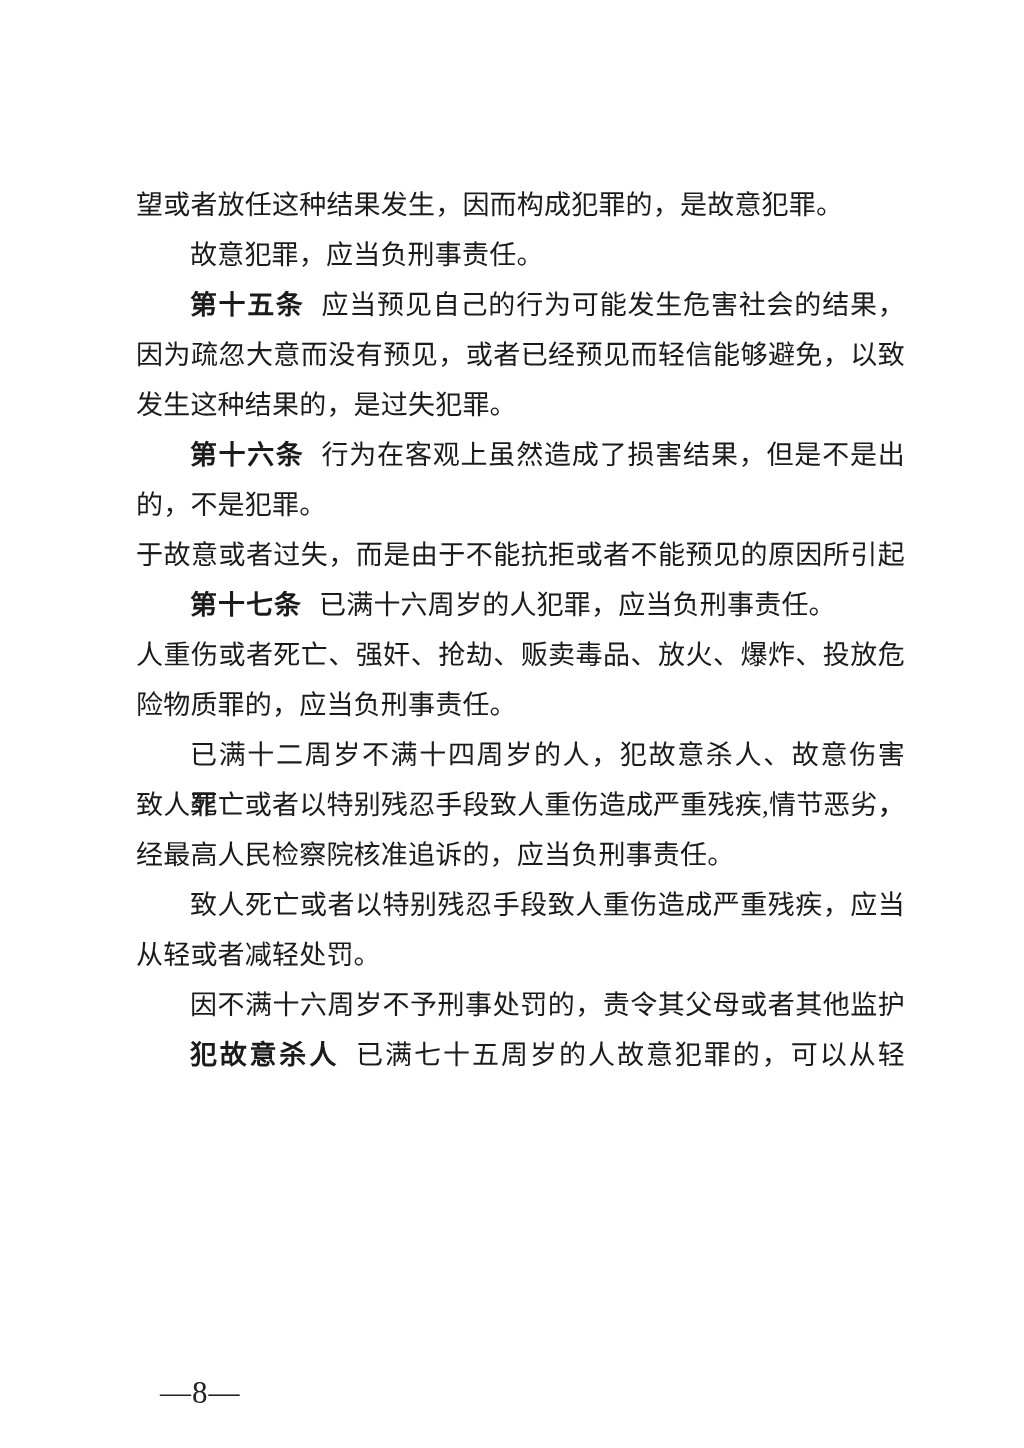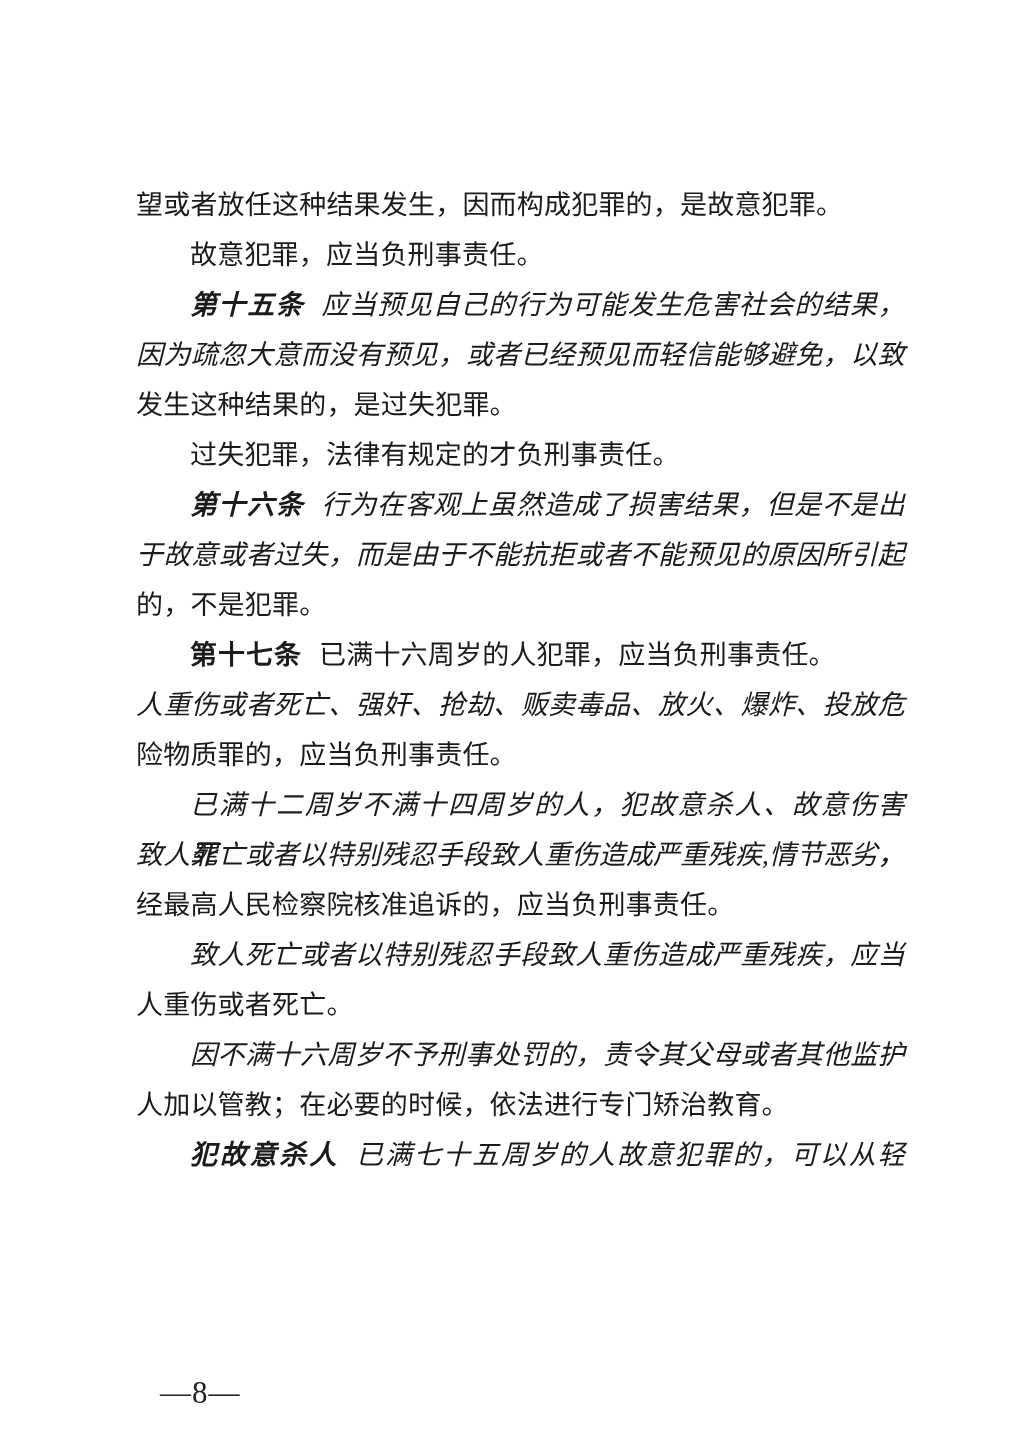--- a/index.html
+++ b/index.html
@@ -25,21 +25,20 @@
     line-height: 50px;
     font-size: 27px;
     text-align: left;
     letter-spacing: 0.2px;
   }
   .line.indent { padding-left: 54px; }
   .line.fill {
     text-align: justify;
     text-align-last: justify;
     text-justify: inter-character;
-    font-style: italic;
   }
   .art {
     font-weight: 700;
     font-family: "Liberation Sans", sans-serif;
     margin-right: 17px;
     letter-spacing: 1px;
     text-align: right;
   }
   .footer {
     position: absolute;
@@ -53,30 +52,28 @@
 </head>
 <body>
 
 <div class="page">
   <div class="text-block">
       <div class="line"><span>望或者放任这种结果发生，因而构成犯罪的，是故意犯罪。</span></div>
       <div class="line indent"><span>故意犯罪，应当负刑事责任。</span></div>
       <div class="line indent fill"><span class="art">第十五条</span><span>应当预见自己的行为可能发生危害社会的结果，</span></div>
       <div class="line fill"><span>因为疏忽大意而没有预见，或者已经预见而轻信能够避免，以致</span></div>
       <div class="line"><span>发生这种结果的，是过失犯罪。</span></div>
-      <div class="line indent"><span>过失犯罪，法律有规定的才负刑事责任。</span></div>
       <div class="line indent fill"><span class="art">第十六条</span><span>行为在客观上虽然造成了损害结果，但是不是出</span></div>
+      <div class="line"><span>的，不是犯罪。</span></div>
       <div class="line fill"><span>于故意或者过失，而是由于不能抗拒或者不能预见的原因所引起</span></div>
-      <div class="line"><span>的，不是犯罪。</span></div>
       <div class="line indent"><span class="art">第十七条</span><span>已满十六周岁的人犯罪，应当负刑事责任。</span></div>
       <div class="line fill"><span>人重伤或者死亡、强奸、抢劫、贩卖毒品、放火、爆炸、投放危</span></div>
       <div class="line"><span>险物质罪的，应当负刑事责任。</span></div>
       <div class="line indent fill"><span>已满十二周岁不满十四周岁的人，犯故意杀人、故意伤害罪，</span></div>
       <div class="line fill"><span>致人死亡或者以特别残忍手段致人重伤造成严重残疾,情节恶劣，</span></div>
       <div class="line"><span>经最高人民检察院核准追诉的，应当负刑事责任。</span></div>
       <div class="line indent fill"><span>致人死亡或者以特别残忍手段致人重伤造成严重残疾，应当</span></div>
-      <div class="line"><span>人重伤或者死亡。</span></div>
+      <div class="line"><span>从轻或者减轻处罚。</span></div>
       <div class="line indent fill"><span>因不满十六周岁不予刑事处罚的，责令其父母或者其他监护</span></div>
-      <div class="line"><span>人加以管教；在必要的时候，依法进行专门矫治教育。</span></div>
       <div class="line indent fill"><span class="art">犯故意杀人</span><span>已满七十五周岁的人故意犯罪的，可以从轻</span></div>
     </div>
   <div class="footer">—8—</div>
 </div>
 
 </body></html>

